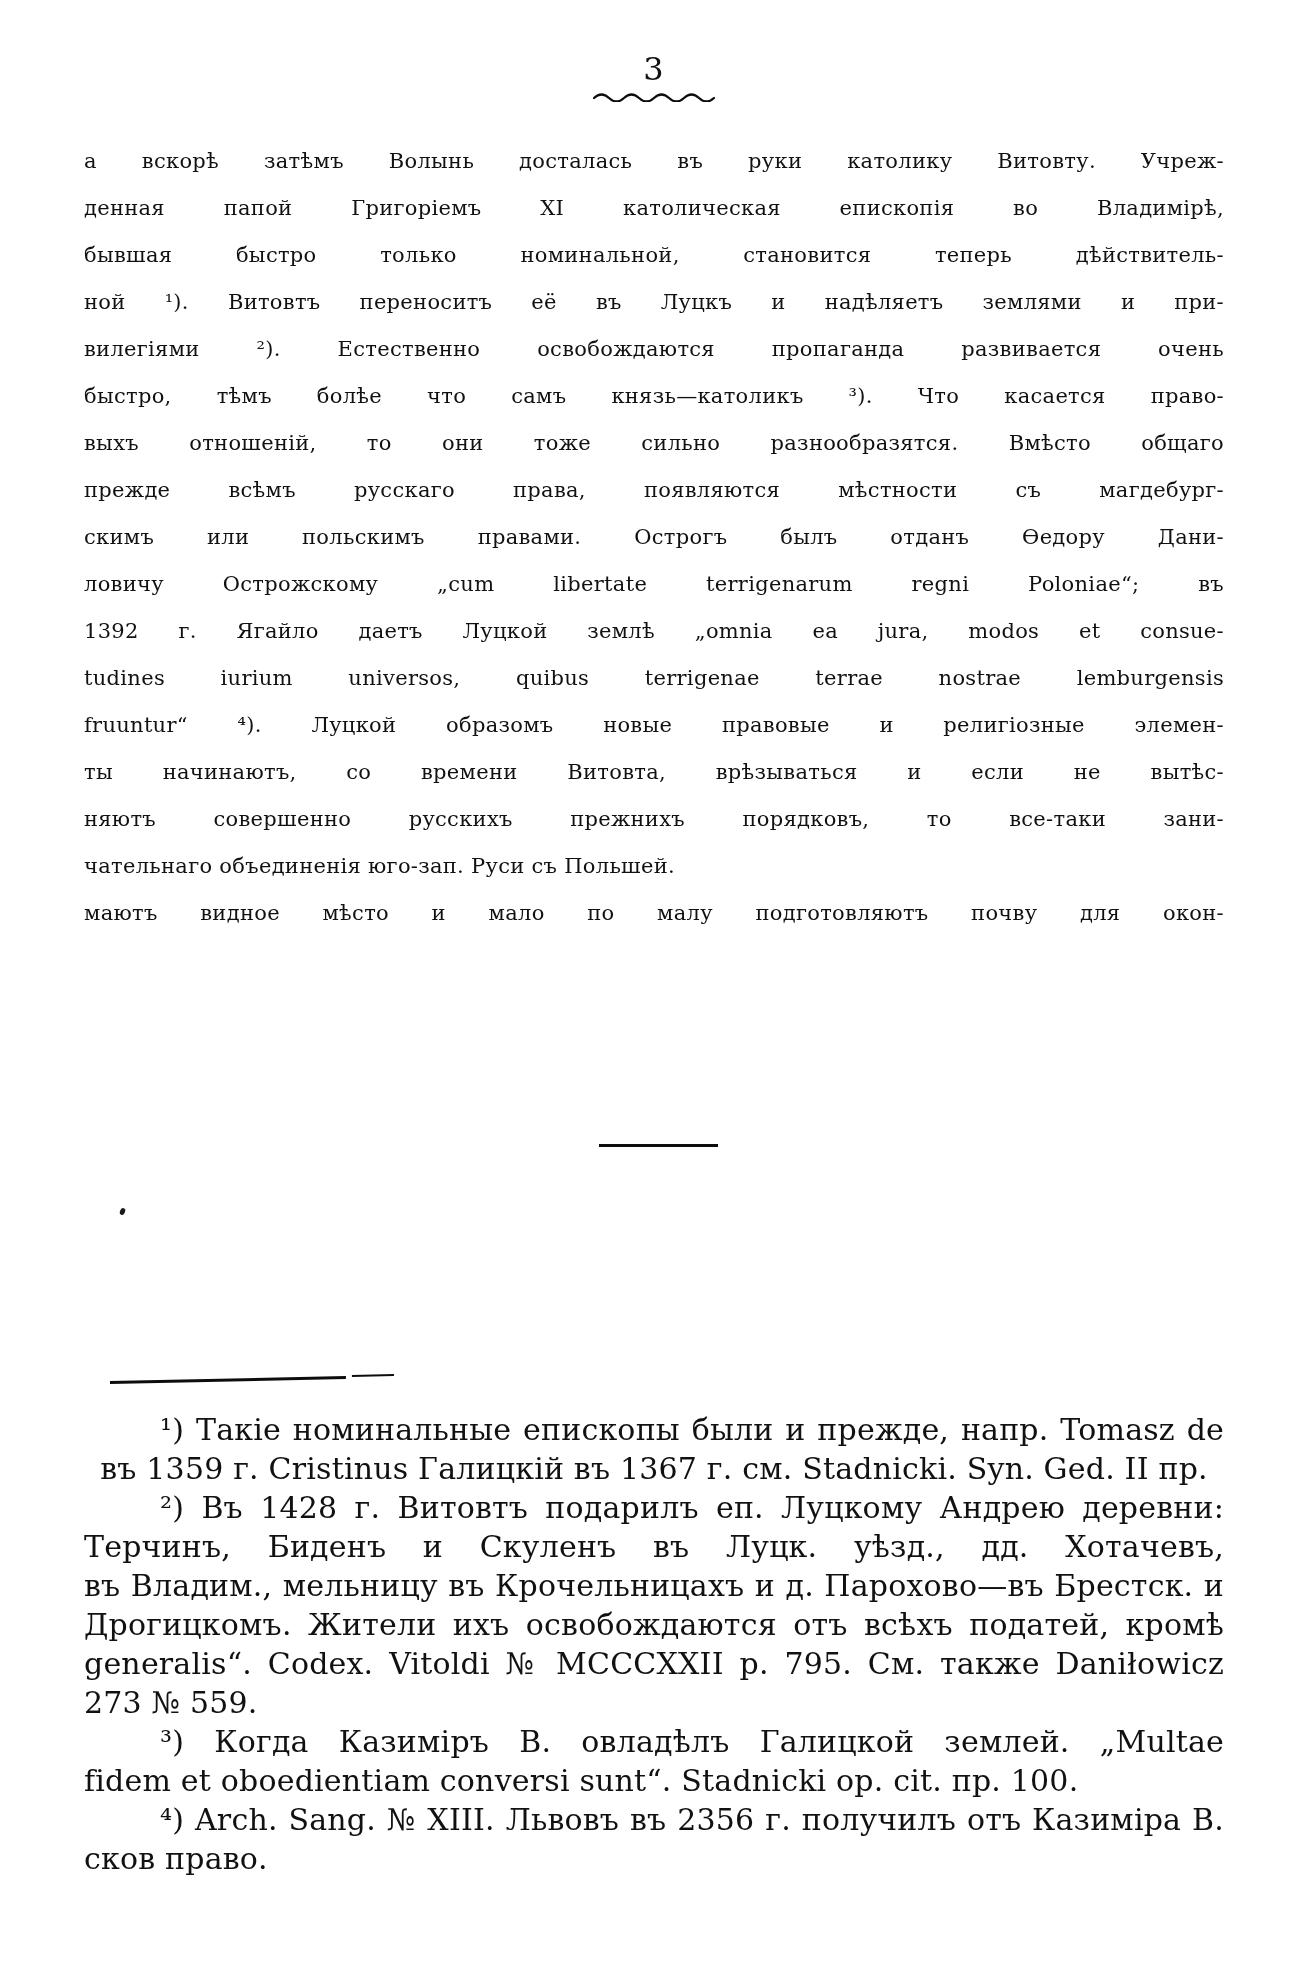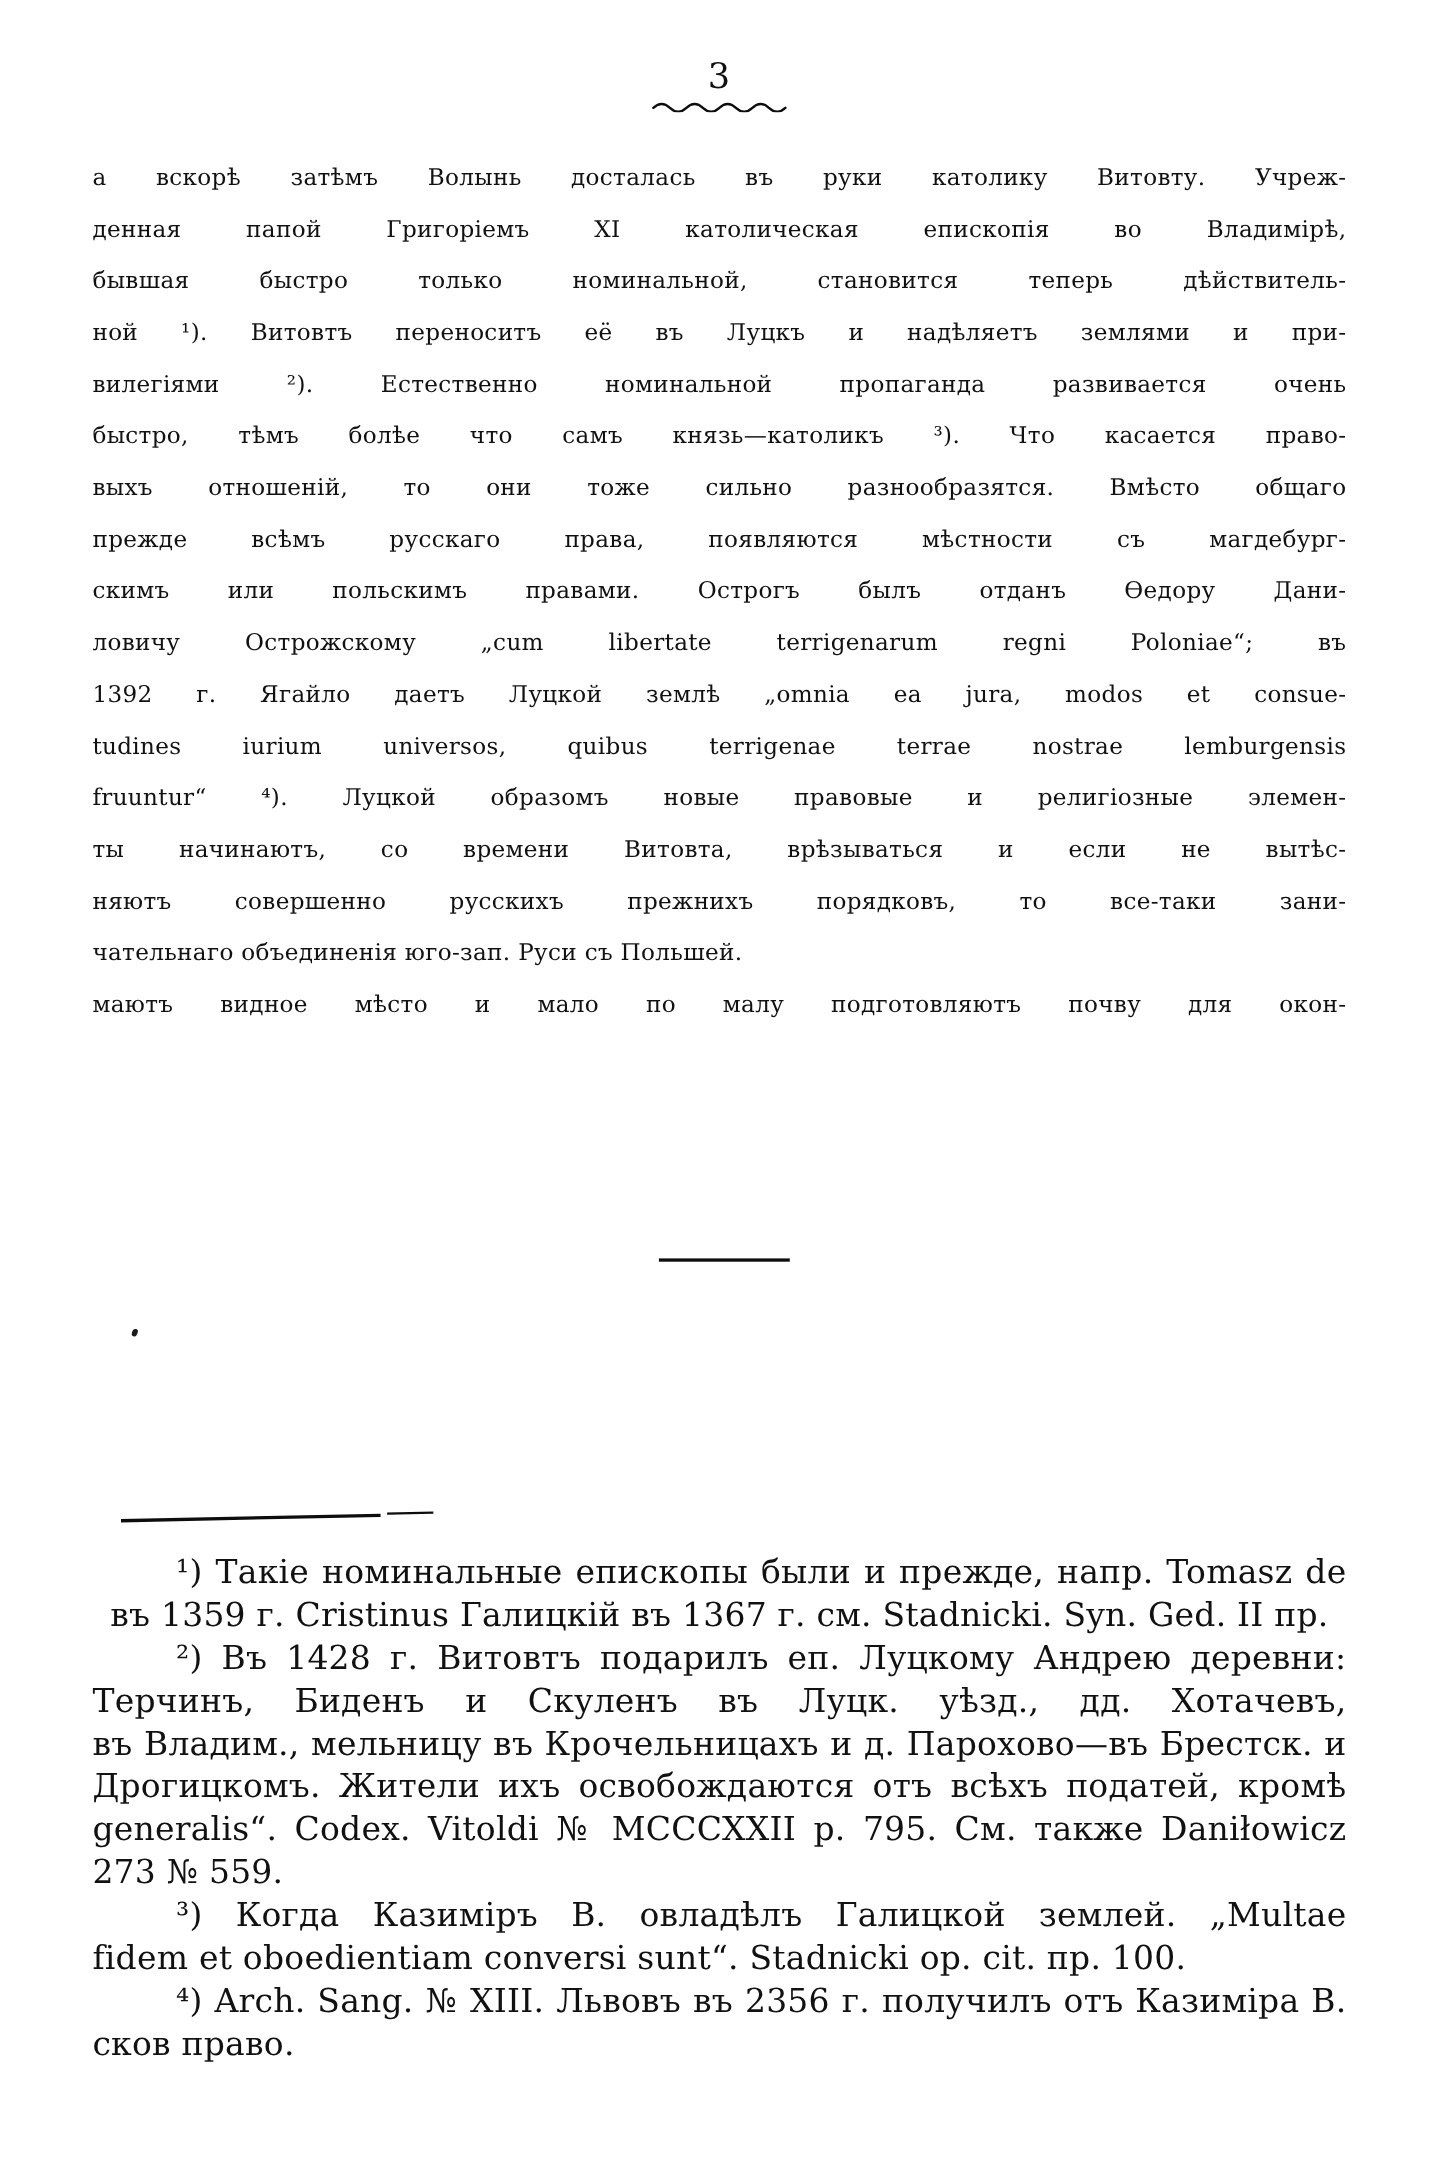--- a/index.html
+++ b/index.html
@@ -122,21 +122,21 @@
 
 <svg class="squiggle" width="124" height="10" viewBox="0 0 124 10">
   <path d="M2 6 q7.5 -7 15 0 t15 0 t15 0 t15 0 t15 0 t15 0 t15 0 t15 0" fill="none" stroke="#0d0d0d" stroke-width="2.2" stroke-linecap="round"></path>
 </svg>
 
 <div class="main-paragraph">
   <div class="line">а вскорѣ затѣмъ Волынь досталась въ руки католику Витовту. Учреж-</div>
   <div class="line">денная папой Григоріемъ XI католическая епископія во Владимірѣ,</div>
   <div class="line">бывшая быстро только номинальной, становится теперь дѣйствитель-</div>
   <div class="line">ной ¹). Витовтъ переноситъ её въ Луцкъ и надѣляетъ землями и при-</div>
-  <div class="line">вилегіями ²). Естественно номинальной пропаганда развивается очень</div>
+  <div class="line">вилегіями ²). Естественно освобождаются пропаганда развивается очень</div>
   <div class="line">быстро, тѣмъ болѣе что самъ князь—католикъ ³). Что касается право-</div>
   <div class="line">выхъ отношеній, то они тоже сильно разнообразятся. Вмѣсто общаго</div>
   <div class="line">прежде всѣмъ русскаго права, появляются мѣстности съ магдебург-</div>
   <div class="line">скимъ или польскимъ правами. Острогъ былъ отданъ Ѳедору Дани-</div>
   <div class="line">ловичу Острожскому „cum libertate terrigenarum regni Poloniae“; въ</div>
   <div class="line">1392 г. Ягайло даетъ Луцкой землѣ „omnia ea jura, modos et consue-</div>
   <div class="line">tudines iurium universos, quibus terrigenae terrae nostrae lemburgensis</div>
   <div class="line">fruuntur“ ⁴). Луцкой образомъ новые правовые и религіозные элемен-</div>
   <div class="line">ты начинаютъ, со времени Витовта, врѣзываться и если не вытѣс-</div>
   <div class="line">няютъ совершенно русскихъ прежнихъ порядковъ, то все-таки зани-</div>

